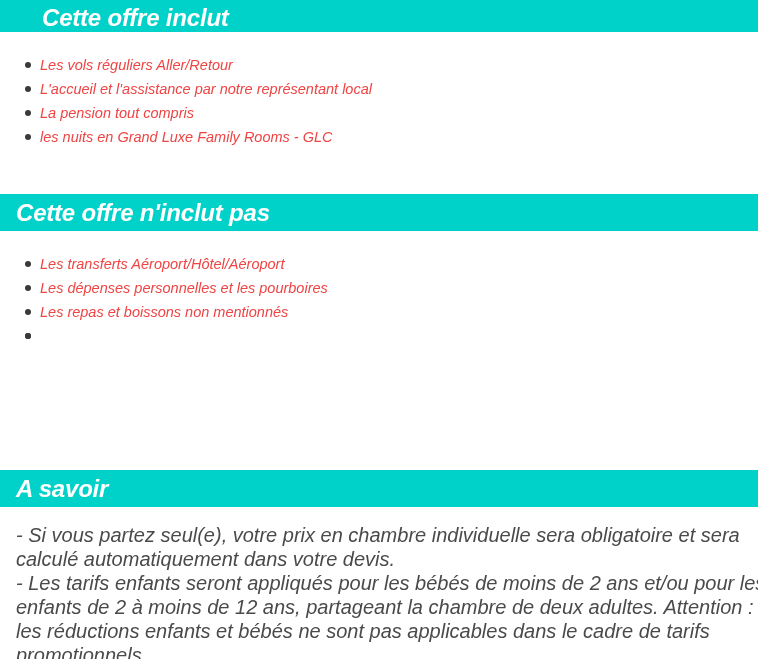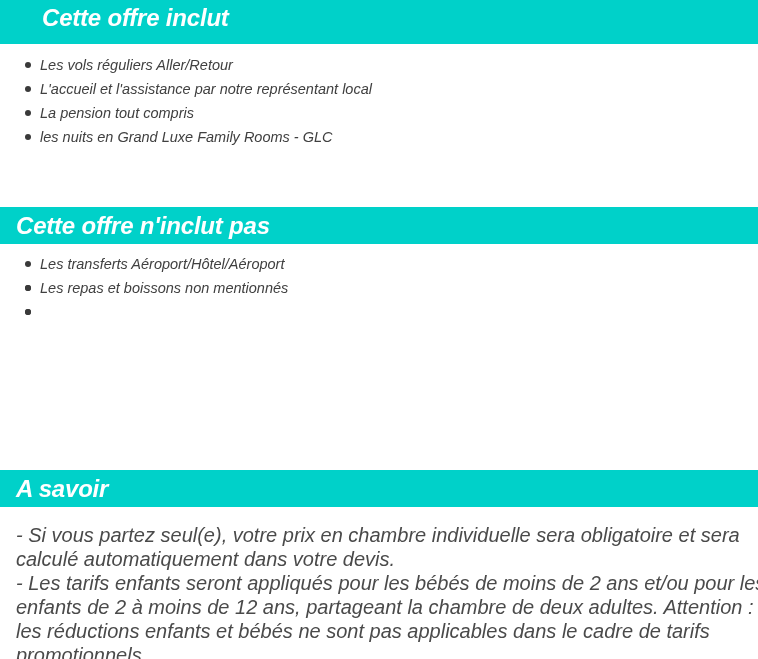--- a/index.html
+++ b/index.html
@@ -21,38 +21,38 @@
       height: 37px;
       background: #00d1c9;
       color: #ffffff;
       font-style: italic;
       font-weight: bold;
       font-size: 24px;
       line-height: 37px;
       padding-left: 16px;
       letter-spacing: -0.2px;
     }
-    #h1 { top: 0; height: 44px; line-height: 36px; padding-left: 42px; }
-    #h2 { top: 207px; }
+    #h1 { top: 0; height: 32px; line-height: 36px; padding-left: 42px; }
+    #h2 { top: 194px; }
     #h3 { top: 470px; }
 
     .bullet-list {
       position: absolute;
       left: 0;
       width: 758px;
       list-style: none;
     }
     .bullet-list li {
       position: relative;
       padding-left: 40px;
       padding-right: 30px;
       font-size: 14.5px;
       font-style: italic;
       line-height: 24px;
-      color: #404040;
+      color: #ef4444;
     }
     .bullet-list li .dot {
       position: absolute;
       left: 25px;
       top: 9px;
       width: 6px;
       height: 6px;
       border-radius: 50%;
       background: #3a3a3a;
     }
@@ -79,21 +79,21 @@
 <ul id="list1" class="bullet-list">
   <li><span class="dot"></span><span>Les vols réguliers Aller/Retour</span></li>
   <li><span class="dot"></span><span>L'accueil et l'assistance par notre représentant local</span></li>
   <li><span class="dot"></span><span>La pension tout compris</span></li>
   <li><span class="dot"></span><span>les nuits en Grand Luxe Family Rooms - GLC</span></li>
 </ul>
 
 <h2 id="h2" class="section-header">Cette offre n'inclut pas</h2>
 <ul id="list2" class="bullet-list">
   <li><span class="dot"></span><span>Les transferts Aéroport/Hôtel/Aéroport</span></li>
-  <li><span class="dot"></span></li>
+  <li><span class="dot"></span><span>Les dépenses personnelles et les pourboires</span></li>
   <li><span class="dot"></span><span>Les repas et boissons non mentionnés</span></li>
   <li><span class="dot"></span></li>
   <li><span class="dot"></span></li>
 </ul>
 
 <h2 id="h3" class="section-header">A savoir</h2>
 <div class="info-block">
   <p>- Si vous partez seul(e), votre prix en chambre individuelle sera obligatoire et sera calculé automatiquement dans votre devis.</p>
   <p>- Les tarifs enfants seront appliqués pour les bébés de moins de 2 ans et/ou pour les enfants de 2 à moins de 12 ans, partageant la chambre de deux adultes. Attention : les réductions enfants et bébés ne sont pas applicables dans le cadre de tarifs promotionnels.</p>
 </div>

